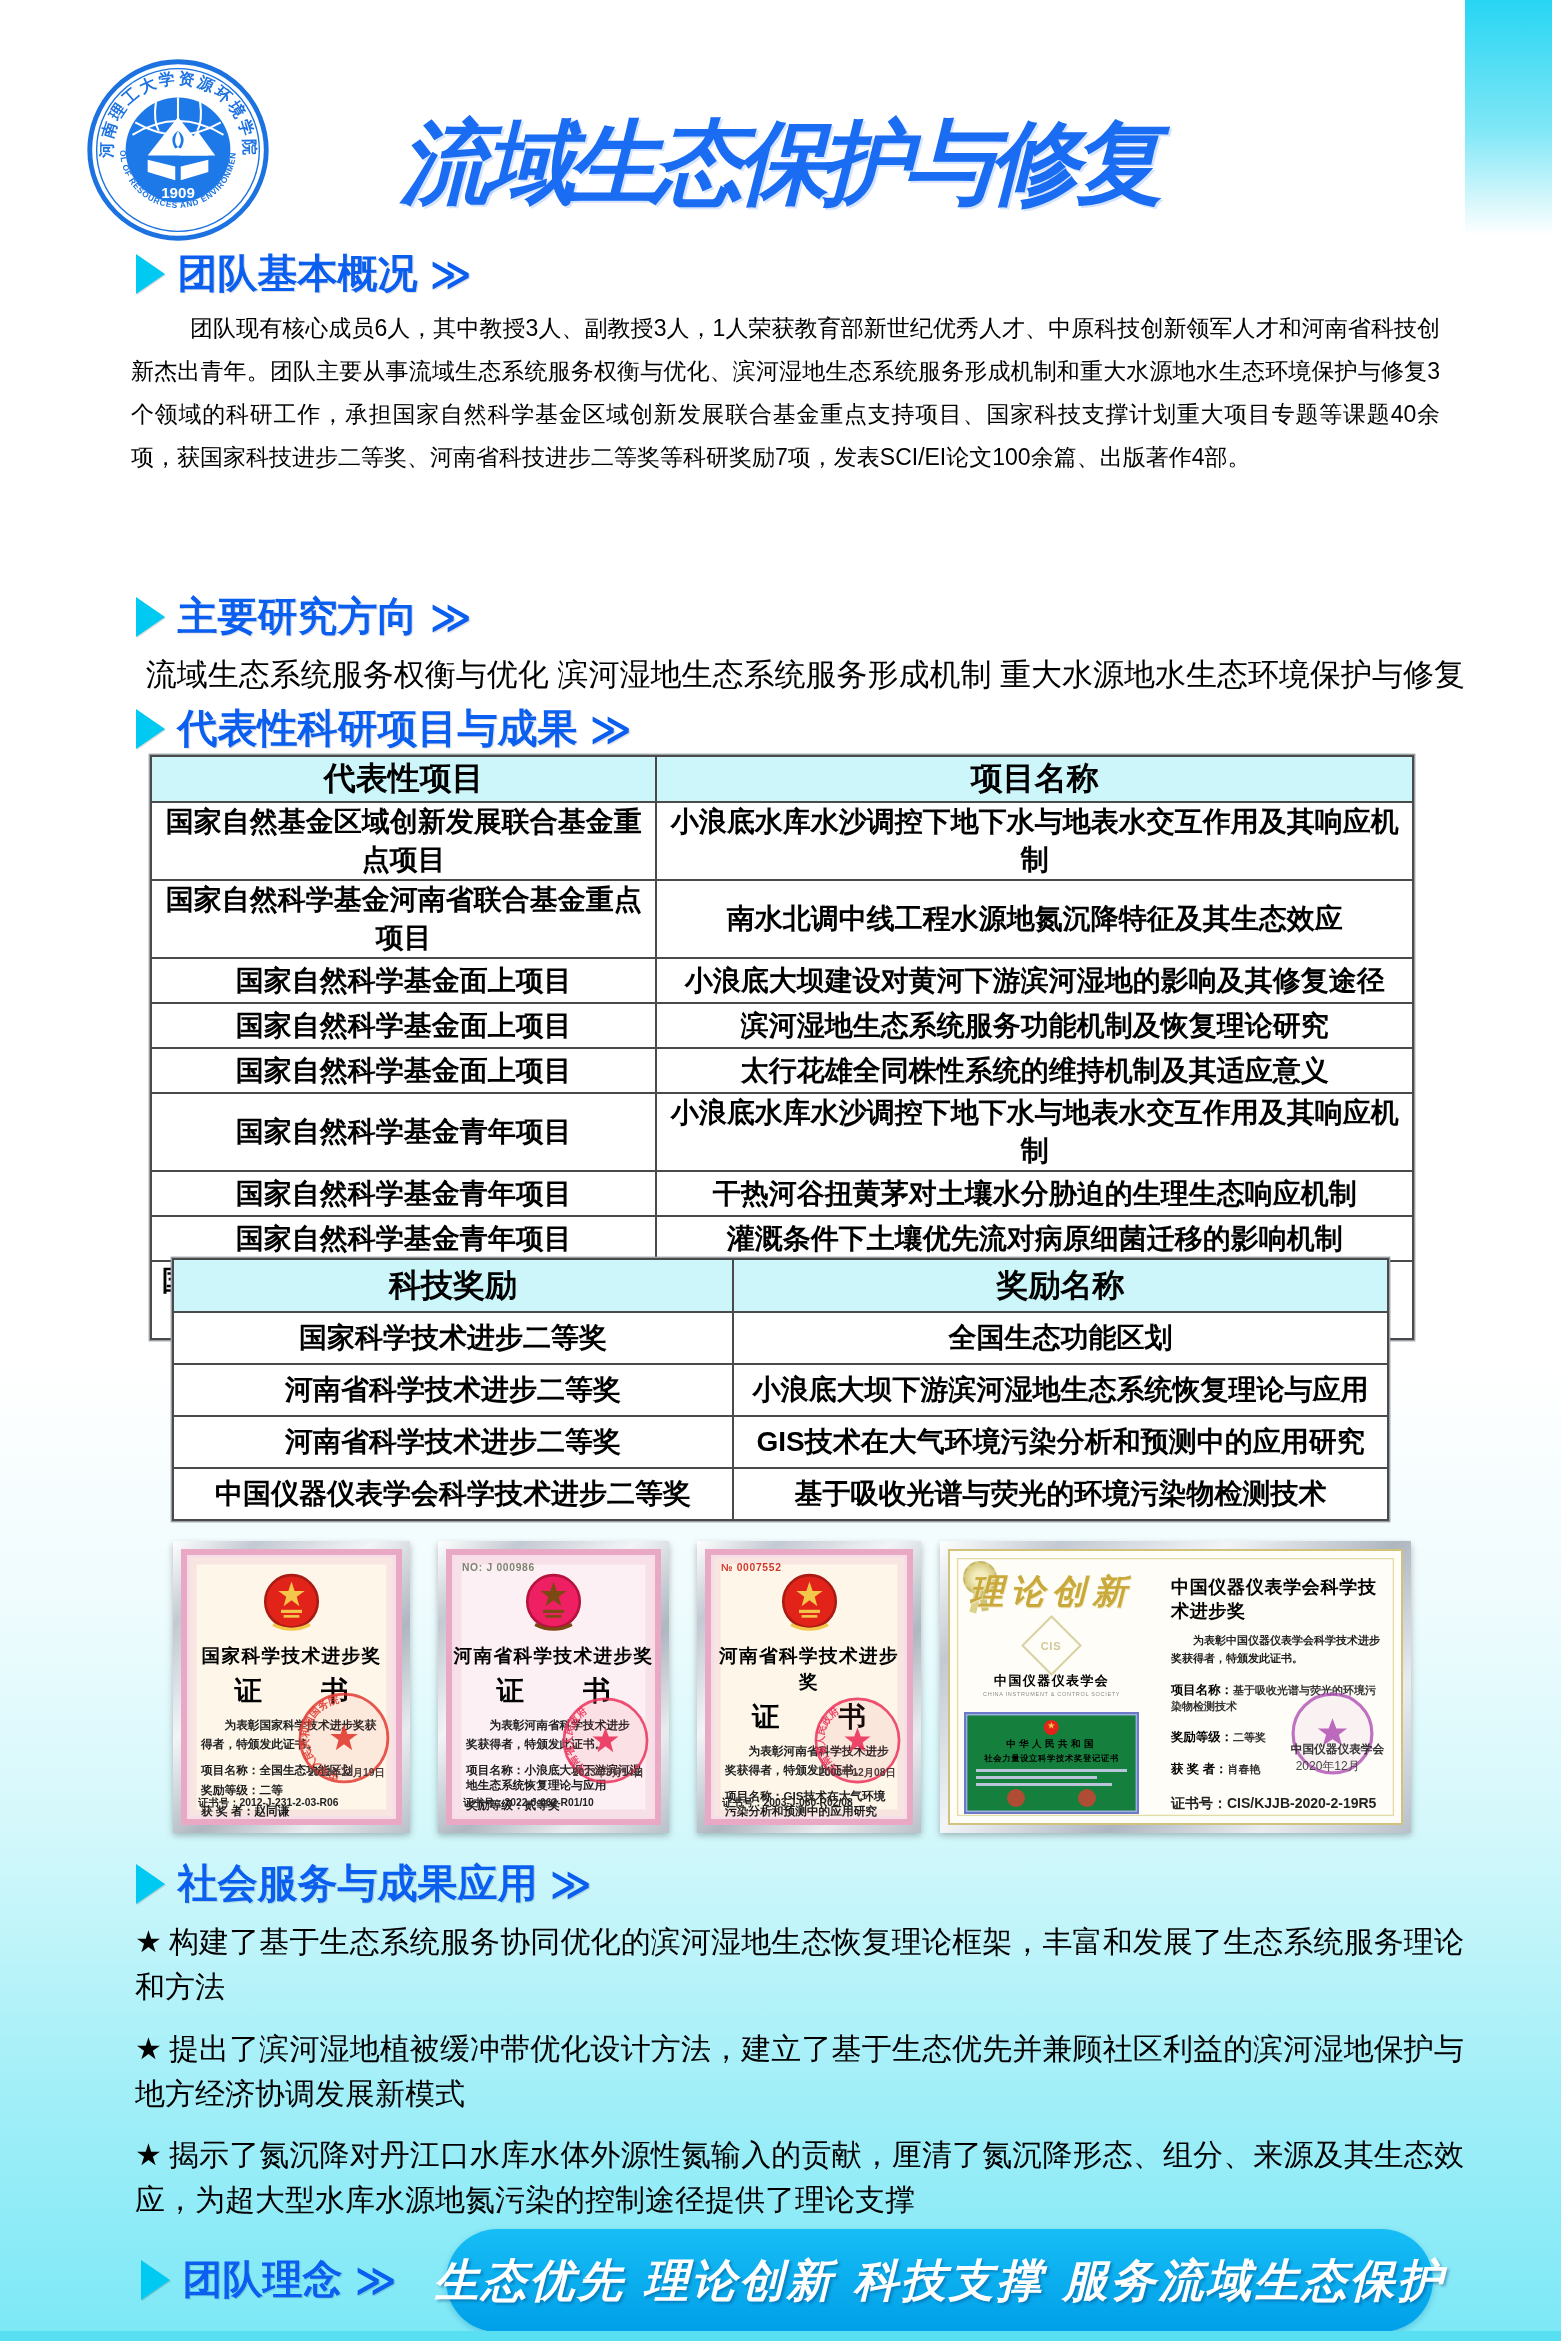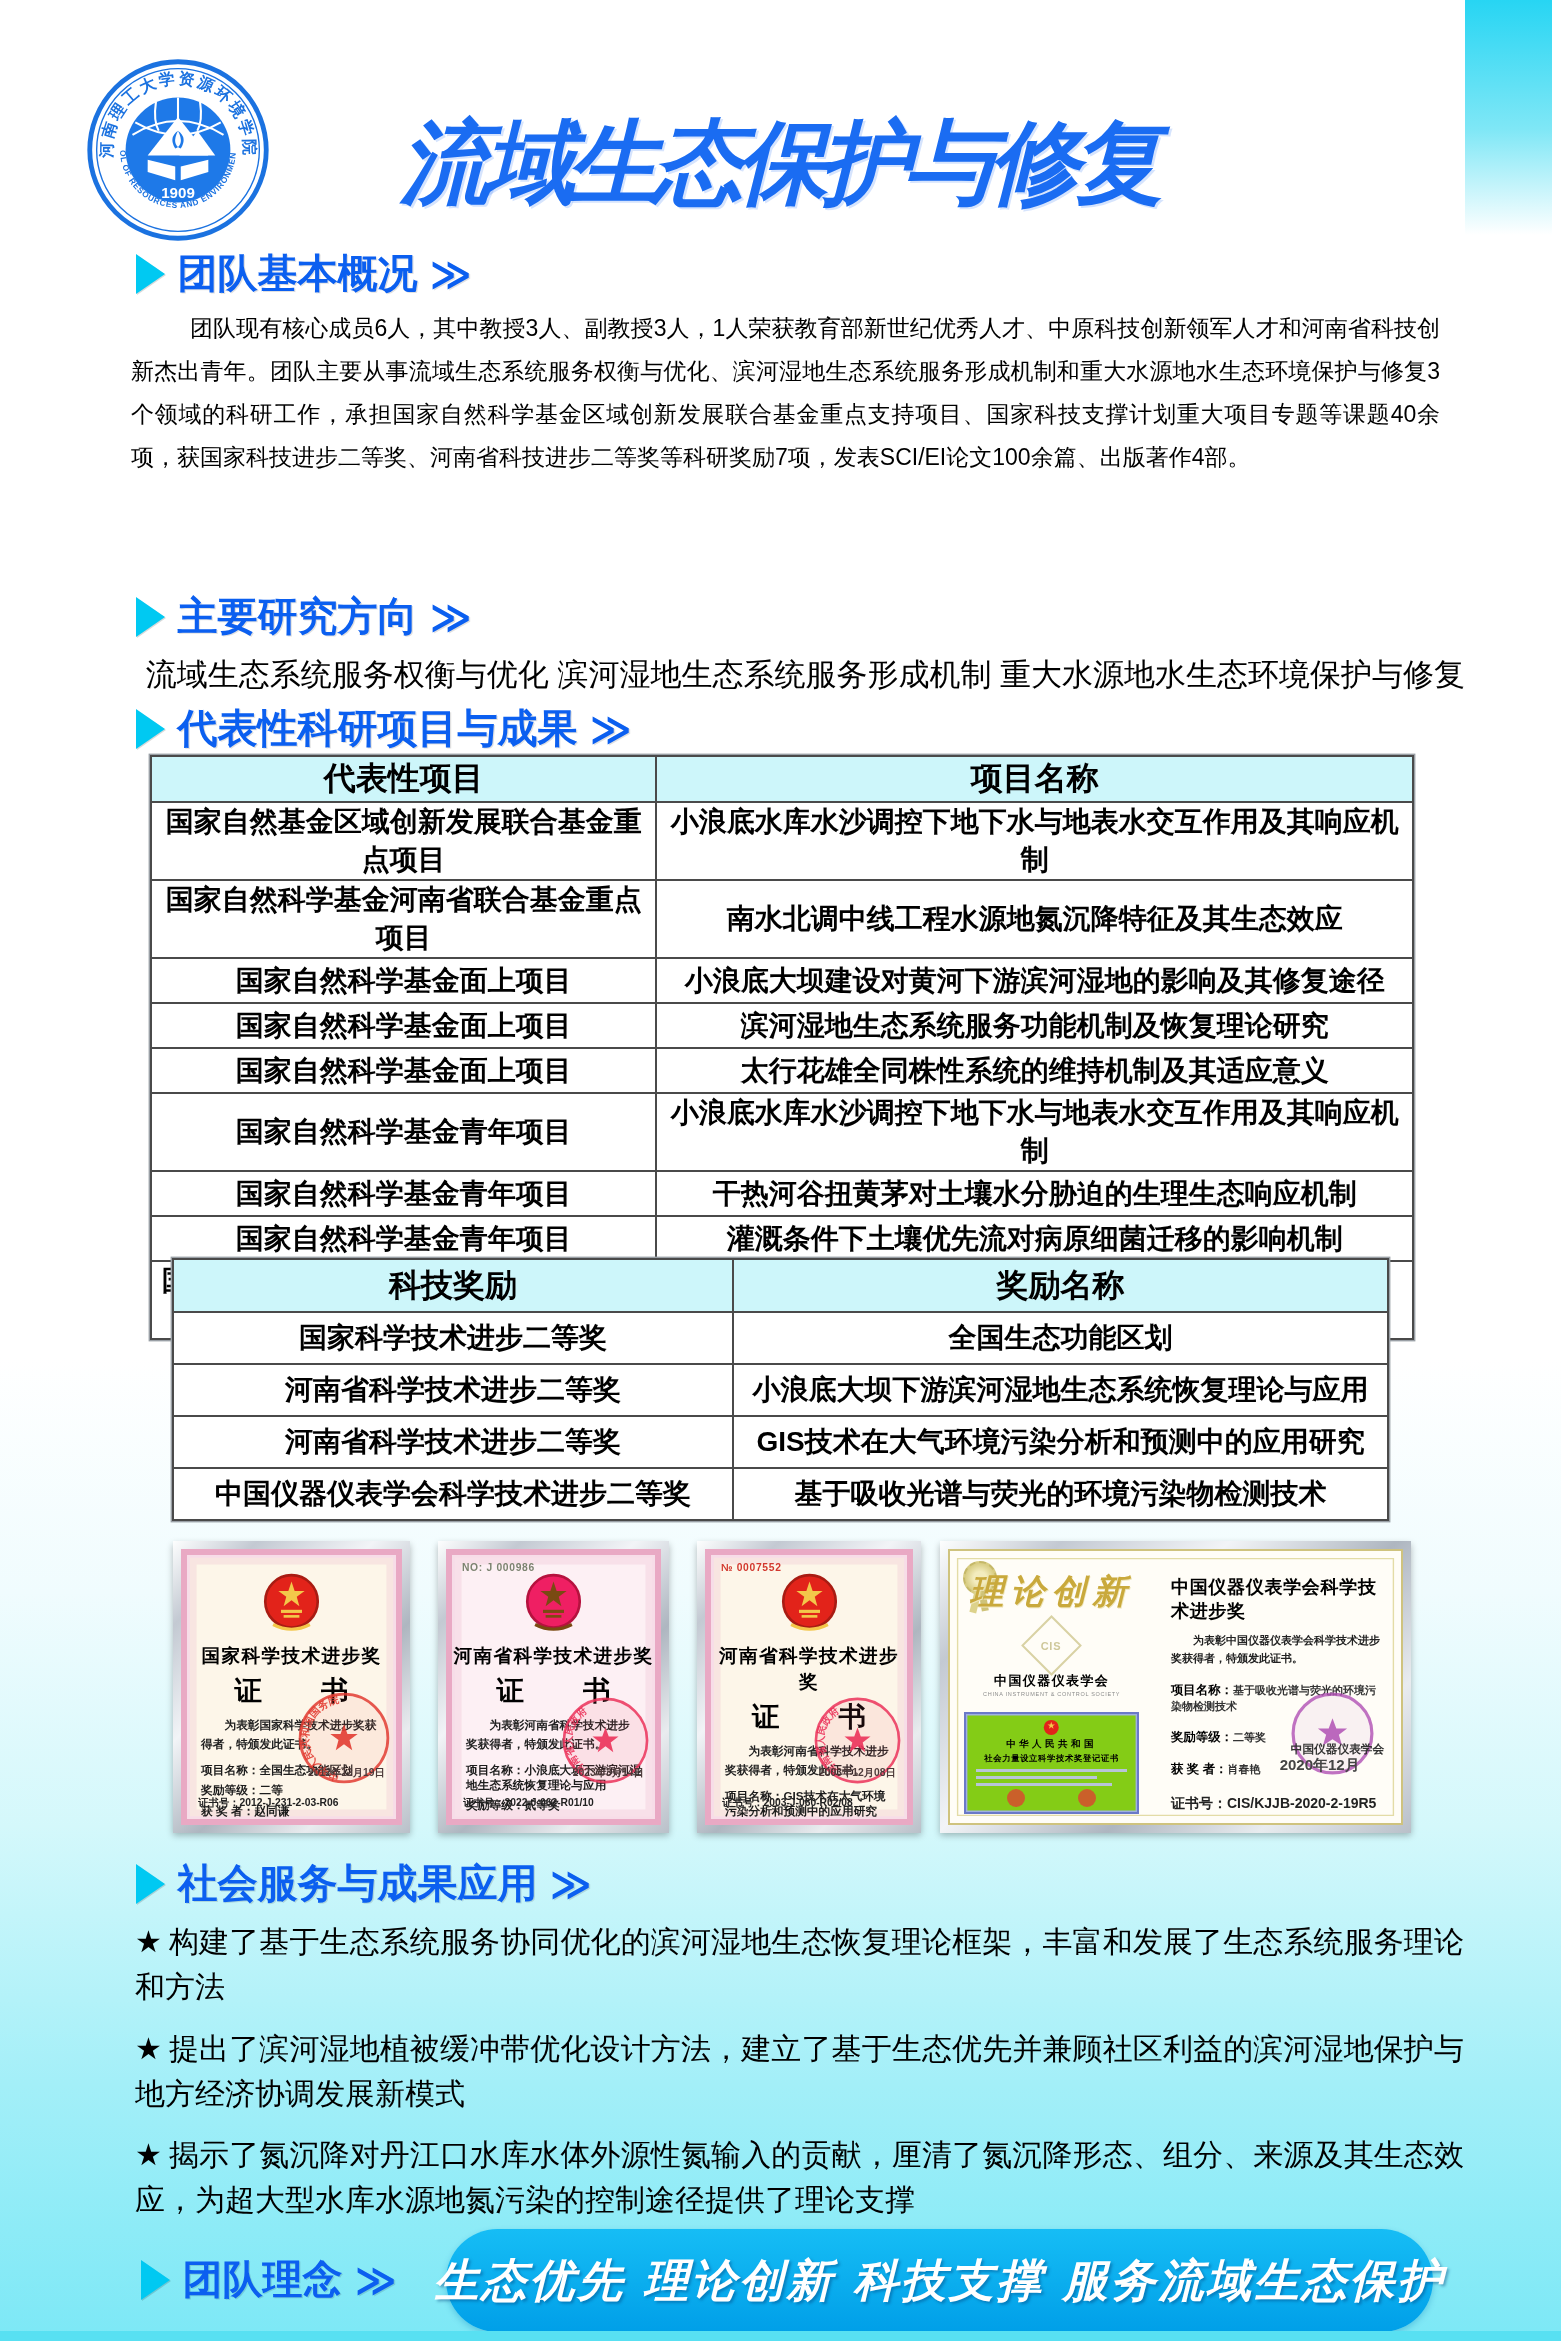--- a/index.html
+++ b/index.html
@@ -76,40 +76,40 @@
     background:radial-gradient(circle,#f3ecbe 30%,#d8cc82 70%);border:2.1px dashed #c5b868;}
   .rosette:after{content:"";position:absolute;left:6.9px;top:27.5px;width:6.9px;height:23.4px;background:#ddd28b;transform:rotate(14deg);}
   .rosette:before{content:"";position:absolute;left:15px;top:27.5px;width:6.9px;height:20.7px;background:#cfc379;transform:rotate(-10deg);}
   .c4-title{margin-top:18px;font-size:34px;font-weight:800;font-style:italic;letter-spacing:6.9px;color:#c9a93c;
     font-family:"DejaVu Serif","Liberation Serif",serif;text-shadow:0.7px 0.7px 0 #efe6bb;}
   .cis-diamond{width:39px;height:39px;margin:8.3px auto 1.4px;border:2.1px solid #d9d2a4;transform:rotate(45deg);
     display:flex;align-items:center;justify-content:center;}
   .cis-diamond span{transform:rotate(-45deg);font-size:11px;font-weight:800;color:#cfc89a;letter-spacing:0.7px;}
   .c4-org{font-size:13px;font-weight:800;margin-top:5.5px;letter-spacing:1.4px;}
   .c4-org-en{font-size:5.5px;color:#8c8c8c;letter-spacing:0.7px;margin-top:1.4px;}
-  .mini-cert{position:absolute;left:7%;bottom:8.3px;width:86%;height:102px;background:#84cc16;
+  .mini-cert{position:absolute;left:7%;bottom:8.3px;width:86%;height:102px;background:#15803d;
     border:2.8px solid #6a79c8;box-shadow:inset 0 0 0 1.4px #9fb0e0;padding-top:4.1px;box-sizing:border-box;}
   .mini-emblem{display:block;margin:0 auto;}
   .mini-country{font-size:9.6px;font-weight:800;letter-spacing:3.4px;margin-top:1.4px;}
   .mini-title{font-size:8.3px;font-weight:800;letter-spacing:0.7px;margin-top:2.1px;}
   .mini-lines{margin:5.5px 9.6px 0;}
   .mini-lines i{display:block;height:2.8px;background:#b8c4d8;margin-bottom:4.1px;}
   .mini-lines i:nth-child(2){width:80%;}
   .mini-lines i:nth-child(3){width:90%;}
   .mini-seal{position:absolute;bottom:5.5px;width:18px;height:18px;border-radius:50%;
     background:rgba(226,60,50,.75);}
   .mini-seal.s1{left:24%;}
   .mini-seal.s2{right:24%;}
   .c4-award{font-size:18px;font-weight:800;margin-top:23.4px;letter-spacing:0.7px;}
   .c4-intro{font-size:11px;line-height:18px;font-weight:600;text-indent:2em;margin-top:8.3px;color:#222;}
   .c4-field{font-size:12.4px;font-weight:800;margin-top:15px;}
   .c4-field .val{font-weight:700;font-size:11px;color:#333;}
   .c4-seal{position:absolute;right:23.4px;bottom:45px;}
   .c4-sealtext{position:absolute;right:16.5px;bottom:66px;font-size:11.7px;font-weight:800;color:#333;}
-  .c4-sealdate{position:absolute;right:41px;bottom:48px;font-size:15px;font-weight:700;color:#444;}
+  .c4-sealdate{position:absolute;right:41px;bottom:48px;font-size:12px;font-weight:400;color:#444;}
   .c4-number{position:absolute;left:18px;bottom:9.6px;font-size:14px;font-weight:700;color:#222;}
 
   
   .bullets{position:absolute;left:135px;top:1919px;width:1329px;}
   .bullet{font-size:30px;line-height:45px;font-weight:500;text-align:justify;margin-bottom:16.5px;}
   .bullet .star{margin-right:6.9px;}
 
   
   .pill{position:absolute;left:446px;top:2229px;width:987px;height:103px;border-radius:52px;
     background:linear-gradient(180deg,#16bdf5 0%,#009fe8 100%);display:flex;align-items:center;justify-content:center;

